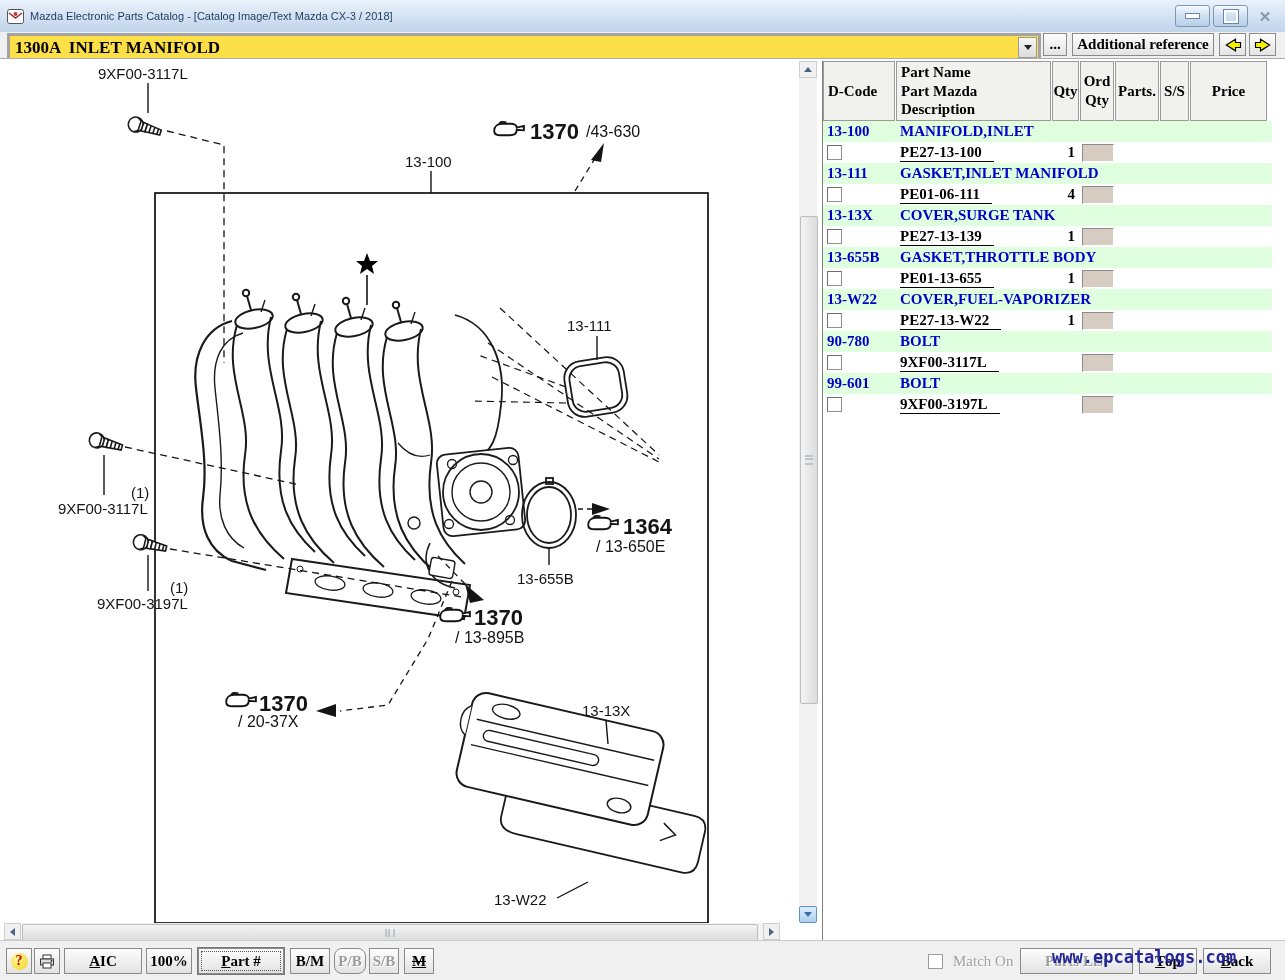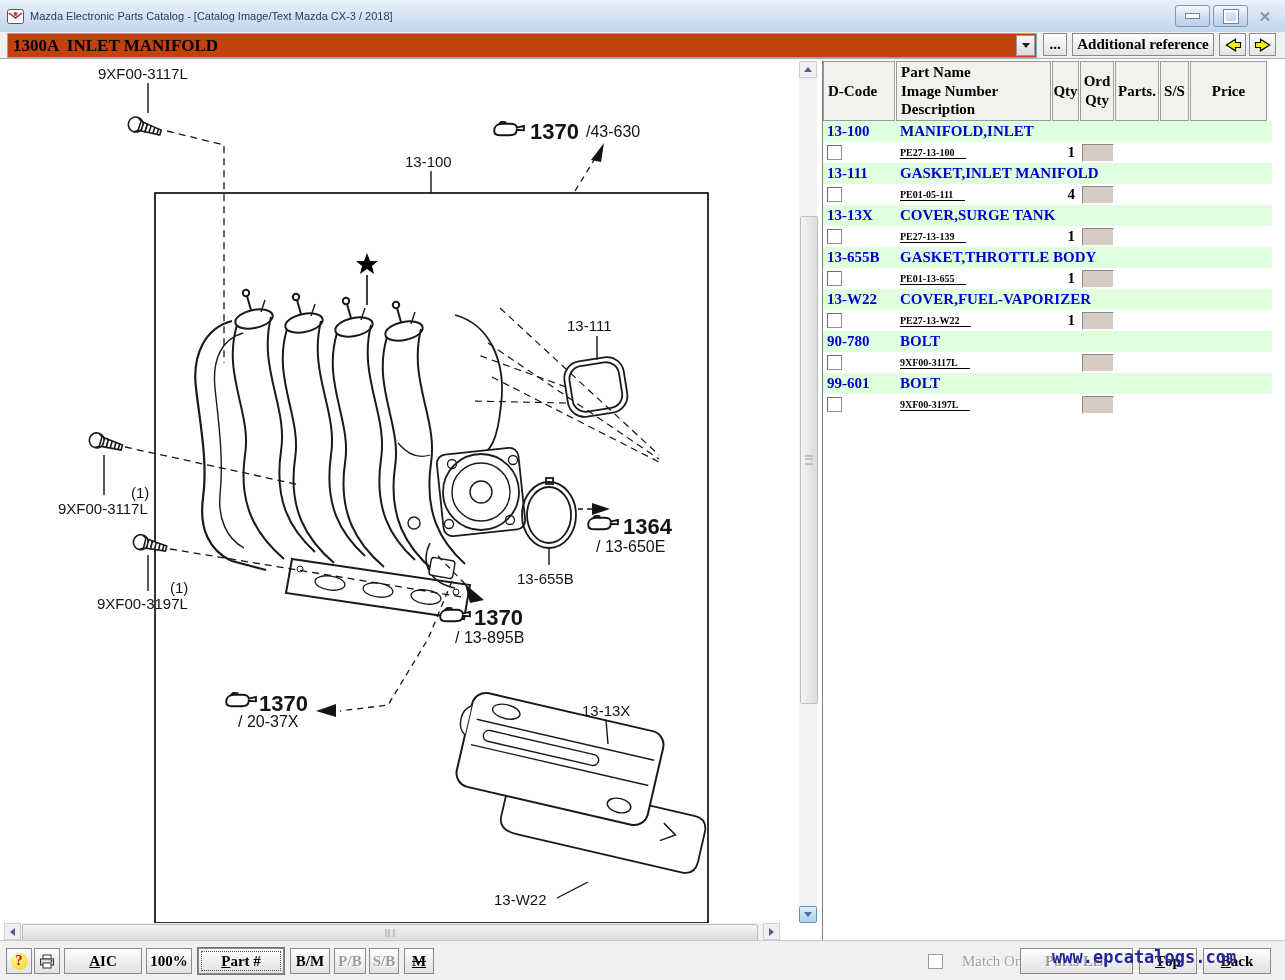--- a/index.html
+++ b/index.html
@@ -15,22 +15,22 @@
   .winbtn{width:33px;height:20px;border:1px solid #7e97b5;border-radius:3px;
     background:linear-gradient(#f4f9ff,#cfe0f2 50%,#b9cfe8);
     display:flex;align-items:center;justify-content:center;}
   .winbtn.close{border-color:transparent;background:transparent;width:26px;}
   .glyph-min{width:13px;height:4px;background:#fff;border:1px solid #6b87a8;}
   .glyph-restore{width:10px;height:9px;border:2px solid #fff;outline:1px solid #6b87a8;background:transparent;}
   .glyph-x{font-size:15px;font-weight:bold;color:#8b97a6;line-height:1;}
   
   .toolbar{position:absolute;left:0;top:32px;width:1285px;height:26px;background:#f0f0f0;
     display:flex;align-items:center;}
-  .combo{position:absolute;left:7px;top:1px;width:1028px;height:23px;background:#c2410c;
-    border:1px solid #a3a3a3;display:flex;align-items:center;}
+  .combo{position:absolute;left:7px;top:1px;width:1028px;height:23px;background:#fde047;
+    border:3px solid #a3a3a3;display:flex;align-items:center;}
   .combo .val{font-family:"Liberation Serif",serif;font-weight:bold;font-size:17px;
     padding-left:5px;white-space:pre;color:#000;}
   .combo .drop{position:absolute;right:1px;top:1px;bottom:1px;width:17px;
     background:linear-gradient(#f6f6f6,#dcdcdc);border:1px solid #9a9a9a;
     display:flex;align-items:center;justify-content:center;}
   .tri-down{width:0;height:0;border-left:4px solid transparent;border-right:4px solid transparent;border-top:5px solid #222;}
   .tbtn{position:absolute;top:1px;height:23px;border:1px solid #8a8a8a;
     background:linear-gradient(#fdfdfd,#e4e4e4);display:flex;align-items:center;justify-content:center;
     font-family:"Liberation Serif",serif;font-weight:bold;font-size:15px;color:#000;box-sizing:border-box;}
   .arrowbtn svg{display:block;}
@@ -67,41 +67,41 @@
   .tablepanel{position:absolute;left:822px;top:2px;width:449px;height:880px;background:#fff;
     border-left:1px solid #808080;font-family:"Liberation Serif",serif;}
   .thead{display:grid;grid-template-columns:73px 156px 28px 35px 45px 30px 78px;height:60px;}
   .th{border:1px solid #9a9a9a;background:#f1f1ee;margin:0 1px 0 0;
     font-weight:bold;font-size:15px;display:flex;flex-direction:column;justify-content:center;
     padding-left:4px;box-sizing:border-box;line-height:1.25;}
   .th.center{align-items:center;padding-left:0;}
   .trow{display:grid;grid-template-columns:73px 156px 28px 35px 45px 30px 112px;height:21px;align-items:center;}
   .trow.green{background:#dfffdf;}
   .bluetxt{color:#0000c8;font-weight:bold;font-size:15px;padding-left:4px;white-space:nowrap;}
-  .pn{font-weight:bold;font-size:10px;color:#000;border-bottom:1px solid #000;padding-right:12px;
+  .pn{font-weight:bold;font-size:15px;color:#000;border-bottom:1px solid #000;padding-right:12px;
       margin-left:4px;justify-self:start;white-space:nowrap;}
   .qty{font-weight:bold;font-size:15px;text-align:right;padding-right:5px;}
   .cb{width:13px;height:13px;background:#fff;border:1px solid #919191;
       border-top-color:#6e6e6e;border-left-color:#6e6e6e;margin-left:4px;}
   .ordbox{width:30px;height:16px;background:#d6ccc1;border:1px solid #fff;
       border-top-color:#8b8b8b;border-left-color:#8b8b8b;margin-left:2px;}
   
   .bottombar{position:absolute;left:0;top:940px;width:1285px;height:40px;background:#f0f0f0;
     border-top:1px solid #c9c9c9;}
   .bbtn{position:absolute;top:7px;height:26px;border:1px solid #8a8a8a;
     background:linear-gradient(#fdfdfd,#e2e2e2);display:flex;align-items:center;justify-content:center;
     font-family:"Liberation Serif",serif;font-weight:bold;font-size:15px;color:#000;box-sizing:border-box;}
   .bbtn.disabled{color:#9d9d9d;text-shadow:1px 1px 0 #fff;}
   .bbtn .key{text-decoration:underline;}
   .bbtn.focus{box-shadow:0 0 0 1px #777;outline:1px dotted #555;outline-offset:-4px;}
   .strike{text-decoration:line-through underline;}
   .helpball{width:17px;height:17px;border-radius:50%;background:radial-gradient(circle at 35% 30%,#fff7a0,#f3d313);
     color:#cc0000;font-weight:bold;font-size:14px;font-family:"Liberation Serif",serif;
     display:flex;align-items:center;justify-content:center;}
-  .matchon{position:absolute;left:928px;top:12px;display:flex;align-items:center;gap:19px;
+  .matchon{position:absolute;left:928px;top:12px;display:flex;align-items:center;gap:10px;
     font-family:"Liberation Serif",serif;font-size:15px;color:#a0a0a0;text-shadow:1px 1px 0 #fff;}
   .matchon .cb2{width:13px;height:13px;background:#fff;border:1px solid #9b9b9b;}
   .watermark{position:absolute;left:1052px;top:947px;font-family:"DejaVu Sans Mono",monospace;
     font-weight:bold;font-size:17px;color:#26269b;z-index:5;}
   
   .dsvg text{font-family:"Liberation Sans",sans-serif;fill:#141414;}
   .dsvg .lbl{font-size:15px;}
   .dsvg .big{font-size:22px;font-weight:600;}
   .dsvg .sm{font-size:16px;}
 </style>
@@ -327,21 +327,21 @@
     <div class="btn right">
         <div class="tri-right2"></div>
       </div>
   </div>
 
   <div class="tablepanel">
     <div class="thead">
       <div class="th">D-Code</div>
       <div class="th">
         <span>Part Name</span>
-        <span>Image Number</span>
+        <span>Part Mazda</span>
         <span>Description</span>
       </div>
       <div class="th center">Qty</div>
       <div class="th center">
         <span>Ord</span>
         <span>Qty</span>
       </div>
       <div class="th center">Parts.</div>
       <div class="th center">S/S</div>
       <div class="th center">Price</div>
@@ -357,21 +357,21 @@
       <span class="qty">1</span>
       <span class="ordbox"></span>
     </div>
 
     <div class="trow green">
       <span class="bluetxt">13-111</span>
       <span class="bluetxt" style="grid-column:2/8">GASKET,INLET MANIFOLD</span>
     </div>
     <div class="trow">
       <span class="cb"></span>
-      <a class="pn">PE01-05-111</a>
+      <a class="pn">PE01-06-111</a>
       <span class="qty">4</span>
       <span class="ordbox"></span>
     </div>
 
     <div class="trow green">
       <span class="bluetxt">13-13X</span>
       <span class="bluetxt" style="grid-column:2/8">COVER,SURGE TANK</span>
     </div>
     <div class="trow">
       <span class="cb"></span>
@@ -445,21 +445,21 @@
   <div class="bbtn" style="left:146px;width:46px;">
     <span>100%</span>
   </div>
   <div class="bbtn focus" style="left:198px;width:86px;">
     <span class="key">P</span>
       <span>art #</span>
   </div>
   <div class="bbtn" style="left:290px;width:40px;">
     <span>B/M</span>
   </div>
-  <div class="bbtn disabled" style="left:334px;width:32px;">
+  <div class="bbtn disabled" style="left:334px;width:32px;border-radius:8px;">
     <span>P/B</span>
   </div>
   <div class="bbtn disabled" style="left:369px;width:30px;align-items:center;">
     <span>S/B</span>
   </div>
   <div class="bbtn" style="left:404px;width:30px;">
     <span class="strike">M</span>
   </div>
 
   <div class="matchon">

